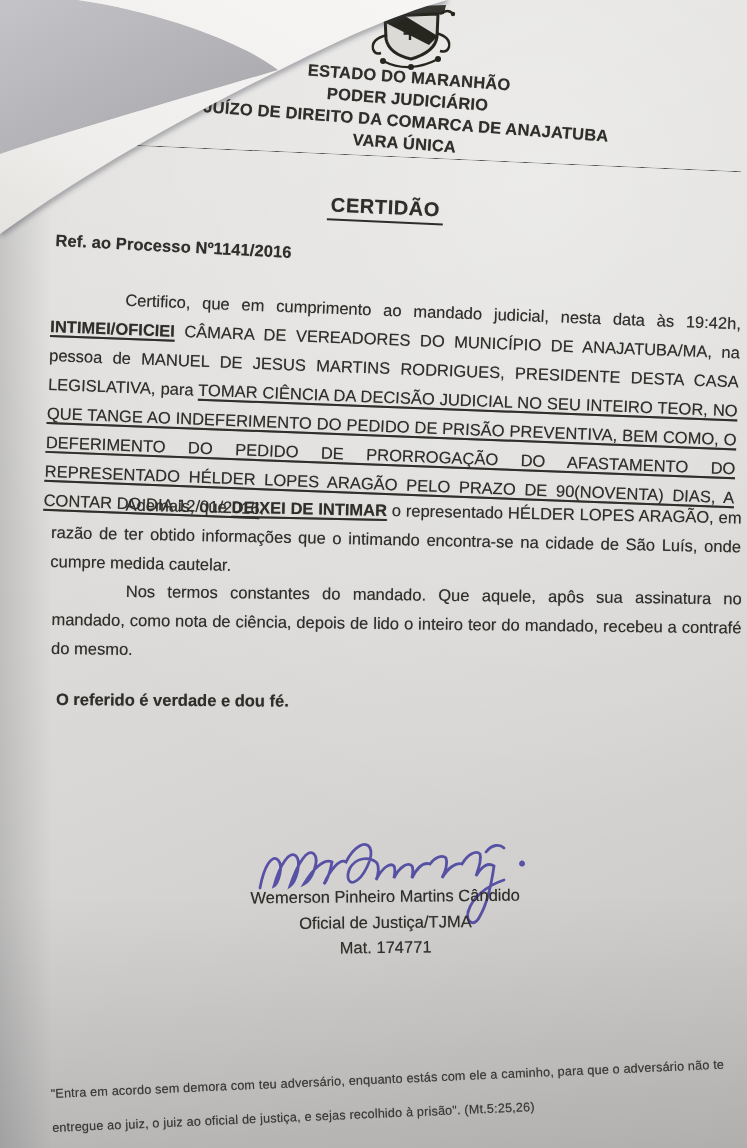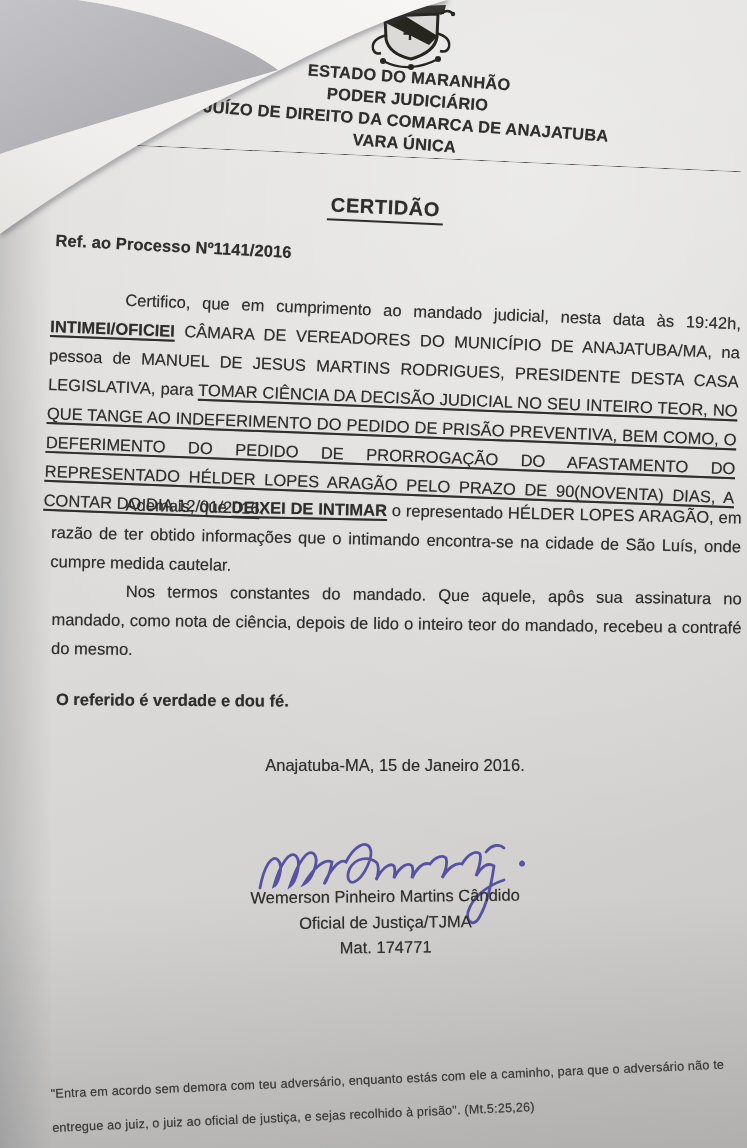--- a/index.html
+++ b/index.html
@@ -101,21 +101,20 @@
   </div>
 
   <div class="ref">Ref. ao Processo Nº1141/2016</div>
 
   <p class="para p1"><span>Certifico, que em cumprimento ao mandado judicial, nesta data às 19:42h, </span><span class="b u">INTIMEI/OFICIEI</span><span> CÂMARA DE VEREADORES DO MUNICÍPIO DE ANAJATUBA/MA, na pessoa de MANUEL DE JESUS MARTINS RODRIGUES, PRESIDENTE DESTA CASA LEGISLATIVA, para </span><span class="u">TOMAR CIÊNCIA DA DECISÃO JUDICIAL NO SEU INTEIRO TEOR, NO QUE TANGE AO INDEFERIMENTO DO PEDIDO DE PRISÃO PREVENTIVA, BEM COMO, O DEFERIMENTO DO PEDIDO DE PRORROGAÇÃO DO AFASTAMENTO DO REPRESENTADO HÉLDER LOPES ARAGÃO PELO PRAZO DE 90(NOVENTA) DIAS, A CONTAR DO DIA 12/01/2016</span><span>.</span></p>
   <p class="para p2"><span>Ademais, que </span><span class="b u">DEIXEI DE INTIMAR</span><span> o representado HÉLDER LOPES ARAGÃO, em razão de ter obtido informações que o intimando encontra-se na cidade de São Luís, onde cumpre medida cautelar.</span></p>
   <p class="para p3"><span>Nos termos constantes do mandado. Que aquele, apôs sua assinatura no mandado, como nota de ciência, depois de lido o inteiro teor do mandado, recebeu a contrafé do mesmo.</span></p>
 
   <div class="oath">O referido é verdade e dou fé.</div>
 
-  <div class="dateline">Anajatuba-MA, 15 de Janeiro 2016.</div>
 
   <svg class="signature" width="290" height="125" viewBox="0 0 290 125">
     <g fill="none" stroke="#47409f" stroke-width="2.8" stroke-linecap="round" opacity=".88">
       <path d="M14,72 C18,50 26,38 32,44 C38,50 32,68 28,70 C34,48 44,34 50,40 C56,46 50,66 44,70
                C52,46 62,32 68,38 C74,44 66,64 58,68 C66,54 78,42 86,46 C84,58 80,66 78,68
                C84,54 94,42 100,46 C108,30 120,24 124,32 C128,40 118,62 108,66 C102,68 100,60 104,52
                C110,42 122,40 130,46 C134,50 132,60 130,64 C136,52 144,46 148,50 C150,54 148,60 148,62
                C154,50 162,46 166,50 C168,54 166,60 166,62 C172,50 178,46 184,48 C188,42 196,38 200,42
                C202,48 198,58 196,62 C202,52 210,46 216,48 C222,38 230,34 234,38 C236,44 232,54 230,60
                C236,50 242,46 248,50 C246,64 242,86 234,100 C228,112 220,106 222,96 C226,82 240,70 258,64"></path>

